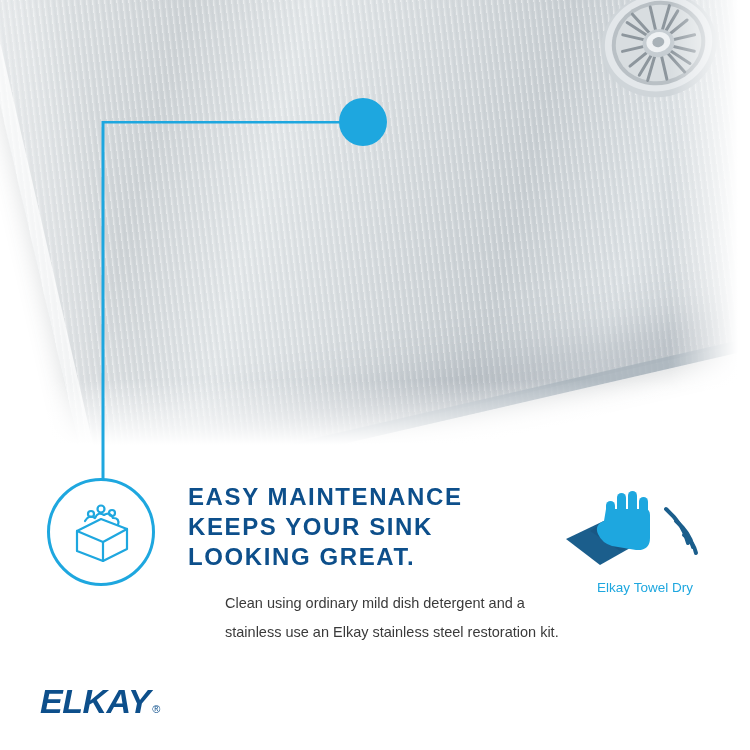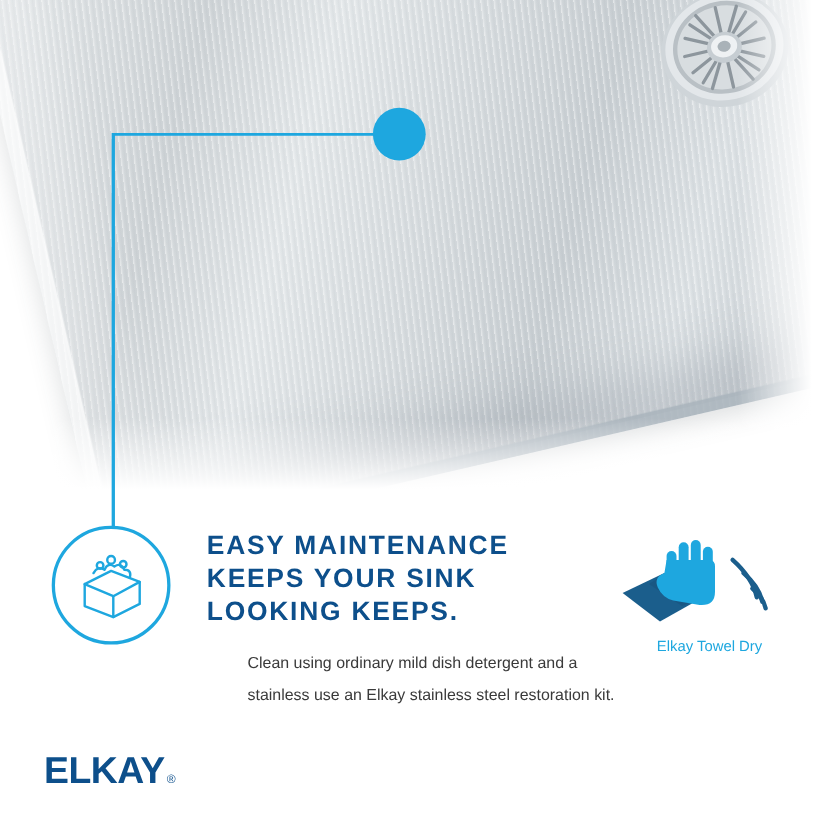--- a/index.html
+++ b/index.html
@@ -201,20 +201,21 @@
     position: absolute;
     left: 40px;
     top: 686px;
     height: 32px;
     display: flex;
     align-items: flex-end;
   }
   .logo-text {
     font-family: "Liberation Sans", sans-serif;
     font-weight: bold;
+    font-style: italic;
     font-size: 34px;
     letter-spacing: -0.5px;
     color: #0d4f8b;
     line-height: 1;
   }
   .logo-r {
     font-size: 11px;
     color: #0d4f8b;
     margin-left: 2px;
     margin-bottom: 3px;
@@ -278,21 +279,21 @@
         <circle cx="26" cy="13" r="3"></circle>
         <circle cx="36" cy="8" r="3.5"></circle>
         <circle cx="47" cy="12" r="3"></circle>
       </g>
     </svg>
   </div>
 
   <div class="headline">
     <div>EASY MAINTENANCE</div>
     <div>KEEPS YOUR SINK</div>
-    <div>LOOKING KEEPS.</div>
+    <div>LOOKING GREAT.</div>
   </div>
 
   <div class="bodycopy">
     <div>Clean using ordinary mild dish detergent and a</div>
     <div>stainless use an Elkay stainless steel restoration kit.</div>
   </div>
 
   <div class="wipe-icon">
     <svg width="160" height="96" viewBox="0 0 160 96">
 

